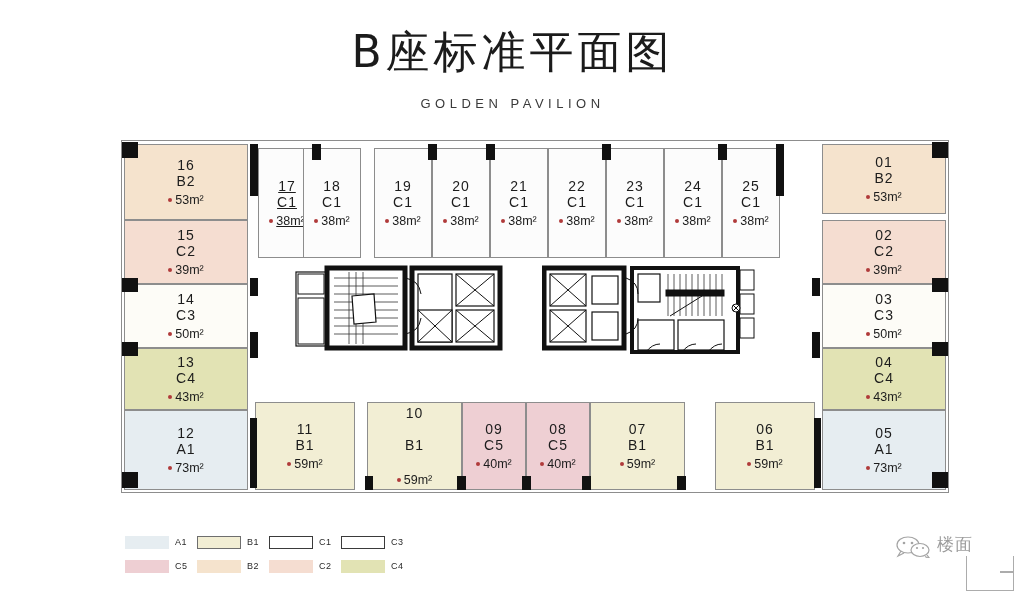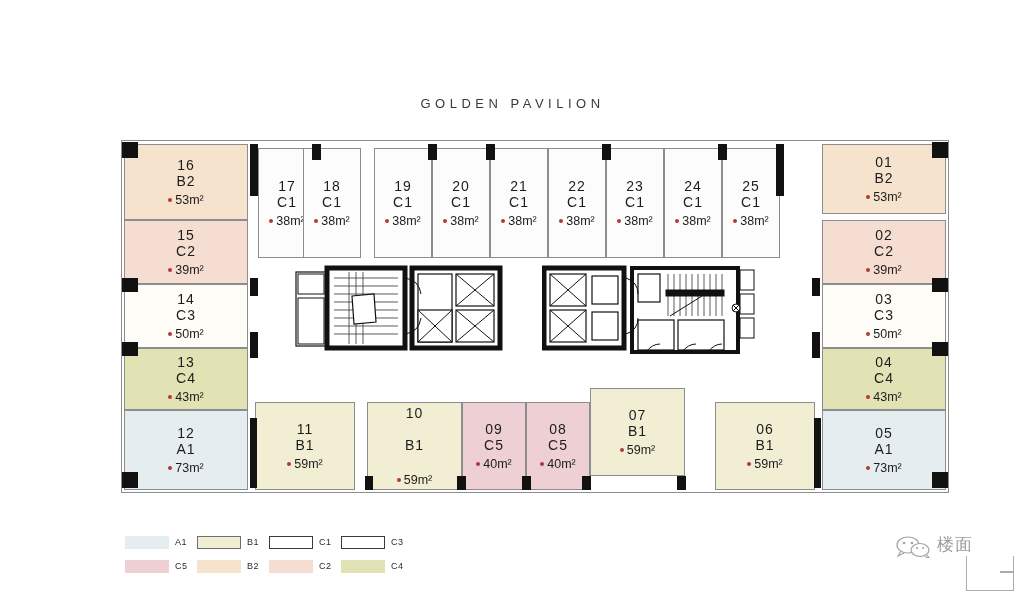--- a/index.html
+++ b/index.html
@@ -65,20 +65,21 @@
   }
   #wm-icon{position:absolute;left:2px;top:4px;width:38px;height:22px;}
   #wm-box{position:absolute;left:73px;top:24px;width:46px;height:34px;
           border:1.5px solid #6a6a6a;border-top:none;}
   #wm-box::after{content:"";position:absolute;right:-1px;top:15px;width:14px;height:1.5px;background:#6a6a6a;}
 </style>
 </head>
 <body>
 
 <div id="header">
+  <div id="plan-title">B座标准平面图</div>
   <div id="plan-subtitle">GOLDEN PAVILION</div>
 </div>
 
 <div id="plan">
 
   <div class="unit" style="left:12px;top:8px;width:124px;height:76px;background:#f5e3cd;">
     <span class="u-no">16</span>
     <span class="u-type">B2</span>
     <span class="u-area">53m²</span>
   </div>
@@ -91,21 +92,21 @@
     <span class="u-no">14</span>
     <span class="u-type">C3</span>
     <span class="u-area">50m²</span>
   </div>
   <div class="unit" style="left:12px;top:212px;width:124px;height:62px;background:#e2e3b4;">
     <span class="u-no">13</span>
     <span class="u-type">C4</span>
     <span class="u-area">43m²</span>
   </div>
 
-  <div class="unit" style="left:146px;top:12px;width:58px;height:110px;background:#fcfcfc;">
+  <div class="unit" style="left:146px;top:12px;width:58px;height:110px;background:#fcfcfc;text-decoration:underline;">
     <span class="u-no">17</span>
     <span class="u-type">C1</span>
     <span class="u-area">38m²</span>
   </div>
   <div class="unit" style="left:191px;top:12px;width:58px;height:110px;background:#fcfcfc;">
     <span class="u-no">18</span>
     <span class="u-type">C1</span>
     <span class="u-area">38m²</span>
   </div>
   <div class="unit" style="left:262px;top:12px;width:58px;height:110px;background:#fcfcfc;">
@@ -183,21 +184,21 @@
   <div class="unit" style="left:350px;top:266px;width:64px;height:88px;background:#eecfd3;">
     <span class="u-no">09</span>
     <span class="u-type">C5</span>
     <span class="u-area">40m²</span>
   </div>
   <div class="unit" style="left:414px;top:266px;width:64px;height:88px;background:#eecfd3;">
     <span class="u-no">08</span>
     <span class="u-type">C5</span>
     <span class="u-area">40m²</span>
   </div>
-  <div class="unit" style="left:478px;top:252px;width:95px;height:88px;background:#f2eed4;">
+  <div class="unit" style="left:478px;top:266px;width:95px;height:88px;background:#f2eed4;">
     <span class="u-no">07</span>
     <span class="u-type">B1</span>
     <span class="u-area">59m²</span>
   </div>
   <div class="unit" style="left:603px;top:266px;width:100px;height:88px;background:#f2eed4;">
     <span class="u-no">06</span>
     <span class="u-type">B1</span>
     <span class="u-area">59m²</span>
   </div>
   <div class="unit" style="left:710px;top:274px;width:124px;height:80px;background:#e6edf1;justify-content:center;">

